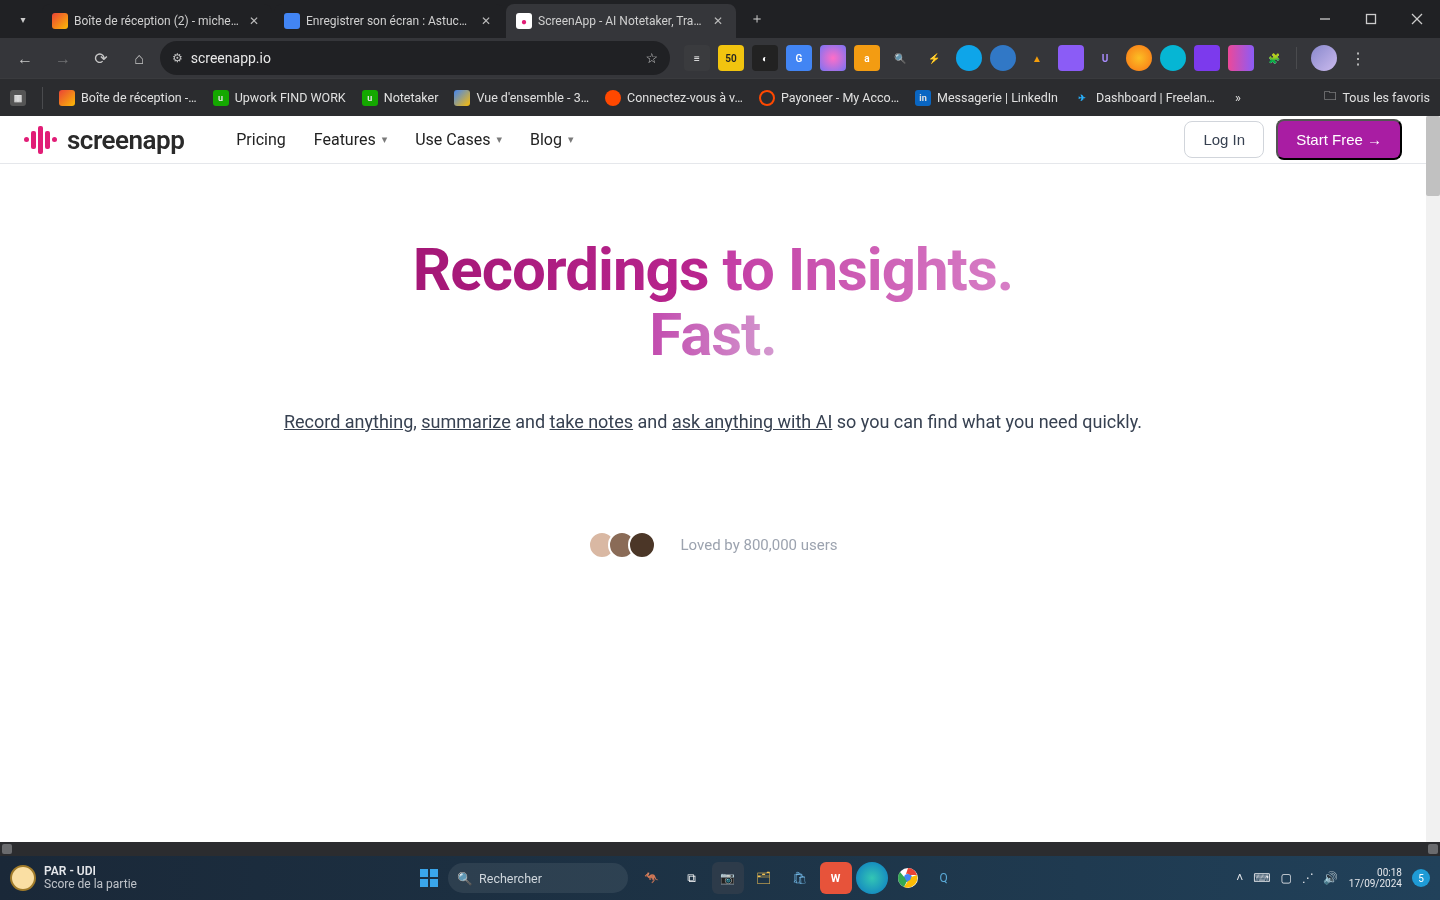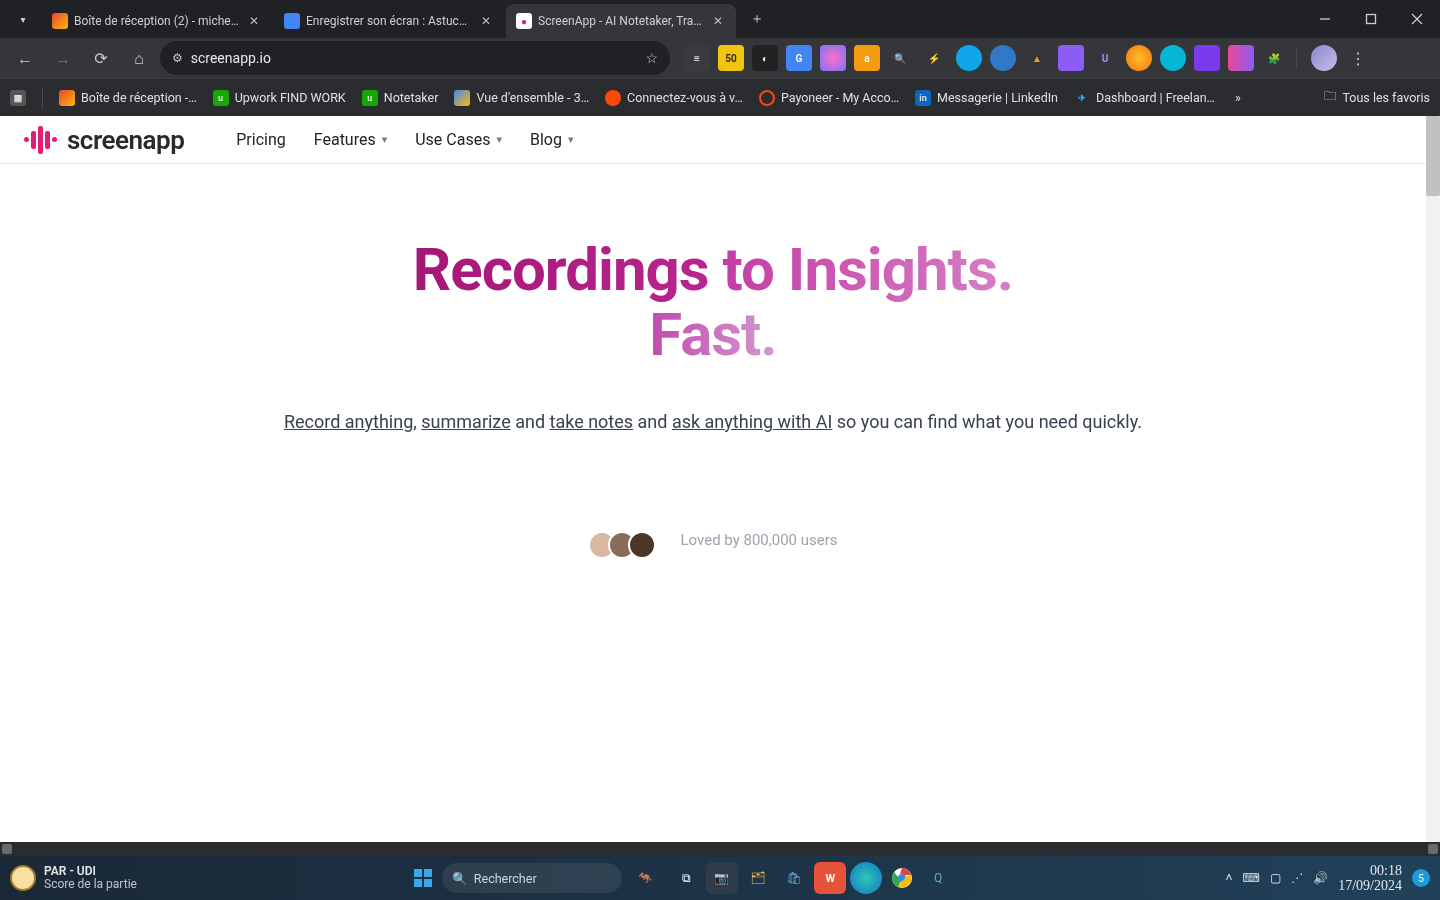--- a/index.html
+++ b/index.html
@@ -58,21 +58,21 @@
 .btn-startfree { background:#a91da3; color:#fff; font-size:15px; font-weight:500; padding:10px 18px; border-radius:8px; }
 
 .hero { text-align:center; padding-top:74px; max-width:900px; margin:0 auto; }
 .hero h1 { font-size:60px; font-weight:700; line-height:1.08; letter-spacing:-1px; }
 .hero h1 .g1 { background: linear-gradient(90deg,#a41776,#b9258f); -webkit-background-clip:text; background-clip:text; color:transparent; }
 .hero h1 .g2 { background: linear-gradient(90deg,#c33aa3,#d77fc6); -webkit-background-clip:text; background-clip:text; color:transparent; }
 .hero h1 .g3 { background: linear-gradient(90deg,#c24aae,#d49ad0); -webkit-background-clip:text; background-clip:text; color:transparent; }
 .subhead { margin-top:40px; color:#374151; font-size:18px; line-height:1.5; }
 .subhead a { color:#374151; text-decoration:underline; }
 .btn-hero { display:inline-block; margin-top:38px; background:#a91da3; color:#fff; font-size:16px; padding:12px 22px; border-radius:8px; }
-.loved { margin-top:96px; display:flex; justify-content:center; gap:24px; color:#9ca3af; font-size:15px; }
+.loved { margin-top:96px; display:flex; align-items:center; justify-content:center; gap:24px; color:#9ca3af; font-size:15px; }
 .avatars { display:flex; }
 .av { width:28px; height:28px; border-radius:50%; border:2px solid #fff; margin-left:-8px; }
 .av:first-child { margin-left:0; }
 
 .hscroll-strip { height:14px; background:#2b2c2f; position:relative; }
 .hscroll-thumb { position:absolute; left:2px; top:2px; width:10px; height:10px; background:#6a6b6e; border-radius:2px; }
 .hscroll-right { position:absolute; right:2px; top:2px; width:10px; height:10px; background:#6a6b6e; border-radius:2px; }
 
 
 .taskbar { height:44px; background: linear-gradient(90deg,#1a2838,#1d3346,#21415a); display:flex; align-items:center; padding:0 10px; gap:6px; color:#e5e7eb; font-size:12px; }
@@ -80,21 +80,21 @@
 .weather-icon { width:26px; height:26px; border-radius:50%; background:#fadfa3; border:2px solid #a07b2a; }
 .weather-text { line-height:1.1; }
 .center-tray { margin-left:auto; display:flex; align-items:center; gap:4px; }
 .start { width:30px; height:30px; display:flex; align-items:center; justify-content:center; }
 .win-grid { display:grid; grid-template-columns:8px 8px; grid-template-rows:8px 8px; gap:2px; }
 .win-grid div { background:#3aa6eb; }
 .search { width:180px; height:30px; background:rgba(255,255,255,0.08); border-radius:15px; display:flex; align-items:center; padding:0 10px; gap:6px; color:#cfd6dc; font-size:12.5px; }
 .deco { width:40px; height:30px; display:flex; align-items:center; justify-content:center; }
 .task-icon { width:32px; height:32px; border-radius:6px; display:flex; align-items:center; justify-content:center; }
 .right-tray { margin-left:auto; display:flex; align-items:center; gap:10px; }
-.clock { text-align:right; line-height:1.1; font-size:14px;font-family:Liberation Serif, serif; }
+.clock { text-align:right; line-height:1.1; font-size:10px; }
 .notif-badge { width:18px; height:18px; border-radius:50%; background:#1f9bd6; color:#fff; font-size:10px; display:flex; align-items:center; justify-content:center; }
 </style>
 </head>
 <body>
 
 <div class="titlebar">
   <div class="tab-dropdown">▾</div>
   <div class="tabs">
     <div class="tab inactive">
       <span class="favicon" style="background:linear-gradient(135deg,#ea4335,#fbbc05);"></span>
@@ -235,20 +235,24 @@
           </span>
         <span class="nav-link">
             <span>Use Cases</span>
             <span class="chev">▾</span>
           </span>
         <span class="nav-link">
             <span>Blog</span>
             <span class="chev">▾</span>
           </span>
       </div>
+      <div class="nav-right">
+        <button class="btn-login">Log In</button>
+        <button class="btn-startfree">Start Free →</button>
+      </div>
     </div>
 
     <div class="hero">
       <h1>
         <span class="g1">Recordings</span><span class="g2"> to Insights.</span><br>
         <span class="g3">Fast.</span>
       </h1>
       <p class="subhead">
         <a>Record anything</a>,
         <a>summarize</a><span> and </span><a>take notes</a><span> and </span><a>ask anything with AI</a><span> so you can find what you need quickly.</span>

